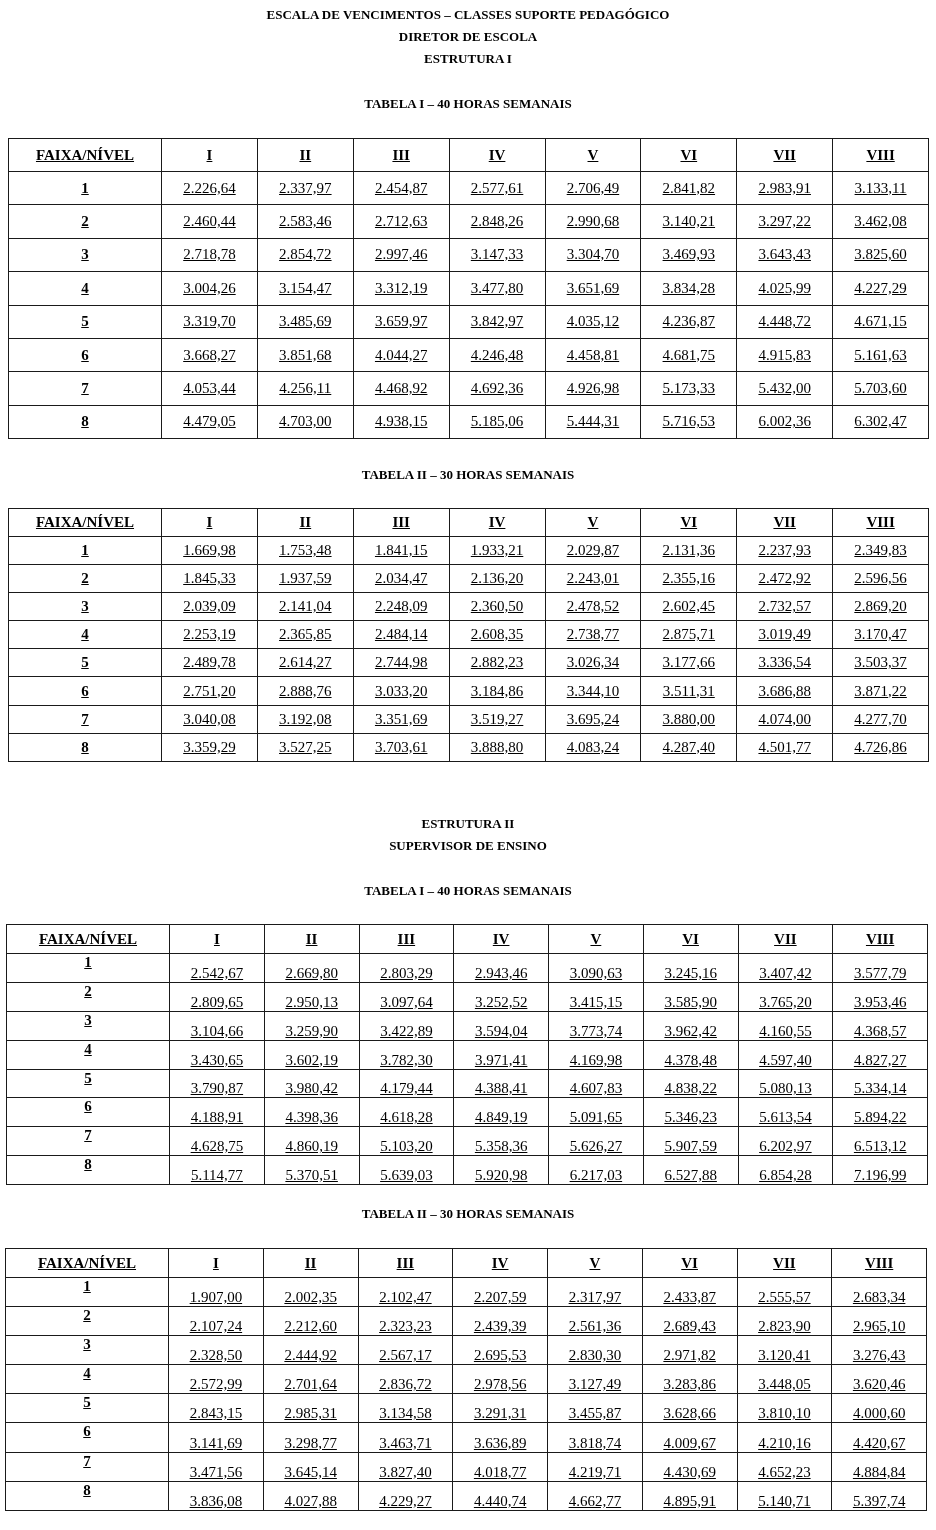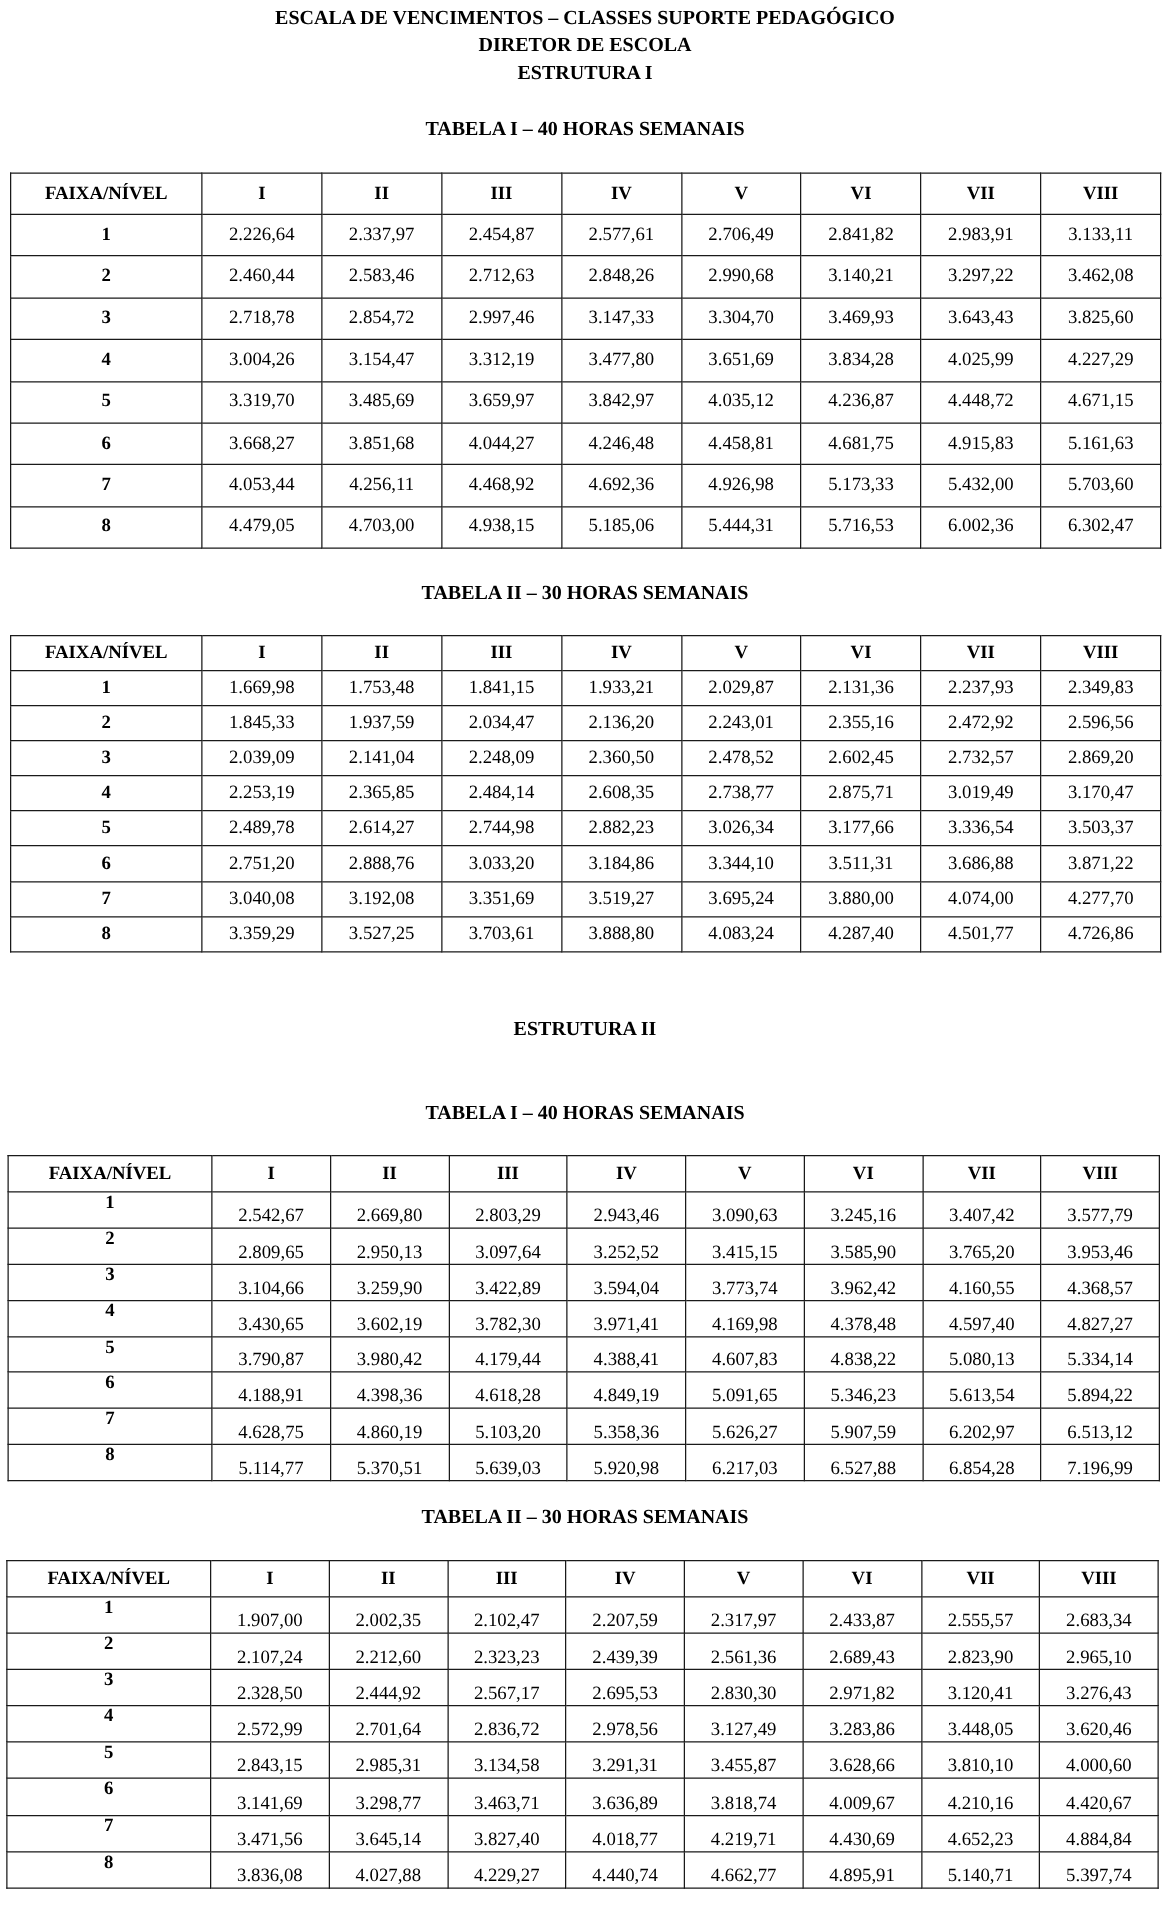--- a/index.html
+++ b/index.html
@@ -2,26 +2,27 @@
 <html><head>
   <meta charset="utf-8">
   <style>
     html, body { margin: 0; padding: 0; background: #ffffff; }
     body {
       width: 936px; height: 1530px; position: relative; overflow: hidden;
       font-family: "Liberation Serif", "DejaVu Serif", serif; color: #000;
     }
     .heading {
       position: absolute; left: 0; width: 936px; text-align: center;
-      font-weight: bold; font-size: 16px; line-height: 22px; margin: 0;
+      font-weight: bold; font-size: 13px; line-height: 22px; margin: 0;
     }
     .heading div { white-space: nowrap; }
     table.grid {
       position: absolute; border-collapse: collapse; table-layout: fixed;
       font-size: 15px;
+      text-decoration: underline;
     }
     table.grid th, table.grid td {
       border: 1px solid #1a1a1a; text-align: center; padding: 0; overflow: hidden;
       white-space: nowrap;
     }
     table.grid th { font-weight: bold; font-size: 15px; }
     table.grid td.rowhead { font-weight: bold; }
     
     #t1 { left: 8px; top: 138px; width: 921px; }
     #t1 th { height: 32px; } #t1 td { height: 32.4px; }
@@ -276,20 +277,21 @@
         <td>4.083,24</td>
         <td>4.287,40</td>
         <td>4.501,77</td>
         <td>4.726,86</td>
       </tr>
     </tbody>
   </table>
 
 <div class="heading" style="top:813px;">
   <div>ESTRUTURA II</div>
+  <div>SUPERVISOR DE ENSINO</div>
 </div>
 <div class="heading" style="top:880px;">TABELA I – 40 HORAS SEMANAIS</div>
 
 <table class="grid" id="t3">
   <colgroup>
       <col class="c0b">
       <col>
       <col>
       <col>
       <col>

